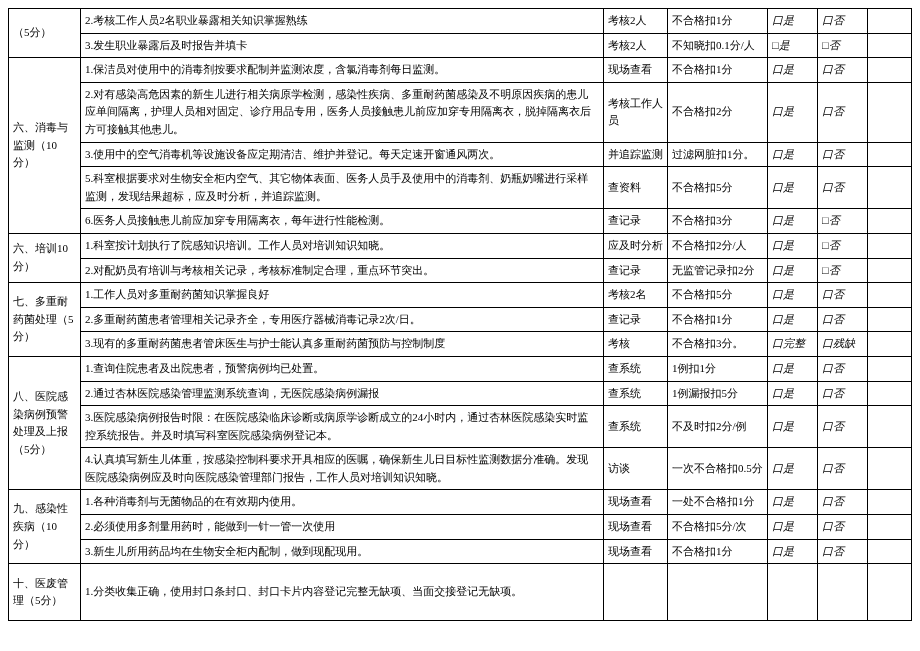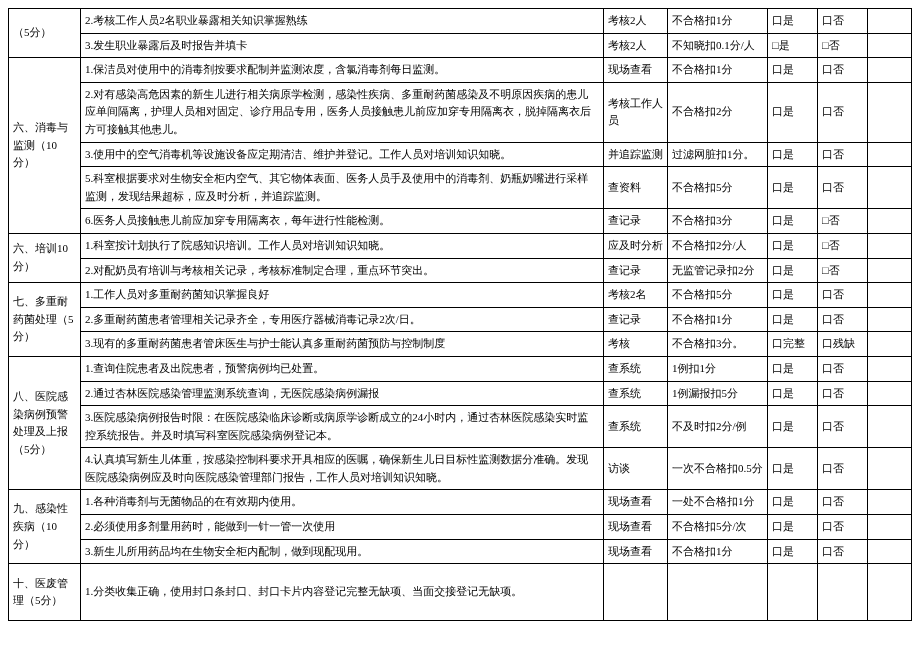--- a/index.html
+++ b/index.html
@@ -22,21 +22,21 @@
       line-height: 1.6;
       word-wrap: break-word;
     }
     .col-section { width: 72px; text-align: left; }
     .col-content { width: auto; text-align: left; }
     .col-method { width: 64px; text-align: left; }
     .col-penalty { width: 100px; text-align: center; }
     .col-yes { width: 50px; text-align: left; }
     .col-no { width: 50px; text-align: left; }
     .col-extra { width: 44px; }
-    .checkbox { font-family: sans-serif; }
+    .checkbox { font-family: sans-serif; font-style: italic; }
   </style>
 </head>
 <body>
 
 <table>
   <colgroup>
     <col class="col-section">
     <col class="col-content">
     <col class="col-method">
     <col class="col-penalty">
@@ -78,21 +78,21 @@
     <tr>
       <td><span>2.</span><span>对有感染高危因素的新生儿进行相关病原学检测，感染性疾病、多重耐药菌感染及不明原因疾病的患儿应单间隔离，护理人员相对固定、诊疗用品专用，医务人员接触患儿前应加穿专用隔离衣，脱掉隔离衣后方可接触其他患儿。</span></td>
       <td>考核工作人员</td>
       <td>不合格扣2分</td>
       <td class="checkbox">口是</td>
       <td class="checkbox">口否</td>
       <td></td>
     </tr>
 
     <tr>
-      <td><span>3.</span><span>使用中的空气消毒机等设施设备应定期清洁、维护并登记。工作人员对培训知识知晓。</span></td>
+      <td><span>3.</span><span>使用中的空气消毒机等设施设备应定期清洁、维护并登记。每天定速开窗通风两次。</span></td>
       <td>并追踪监测</td>
       <td>过滤网脏扣1分。</td>
       <td class="checkbox">口是</td>
       <td class="checkbox">口否</td>
       <td></td>
     </tr>
 
     <tr>
       <td><span>5.</span><span>科室根据要求对生物安全柜内空气、其它物体表面、医务人员手及使用中的消毒剂、奶瓶奶嘴进行采样监测，发现结果超标，应及时分析，并追踪监测。</span></td>
       <td>查资料</td>

